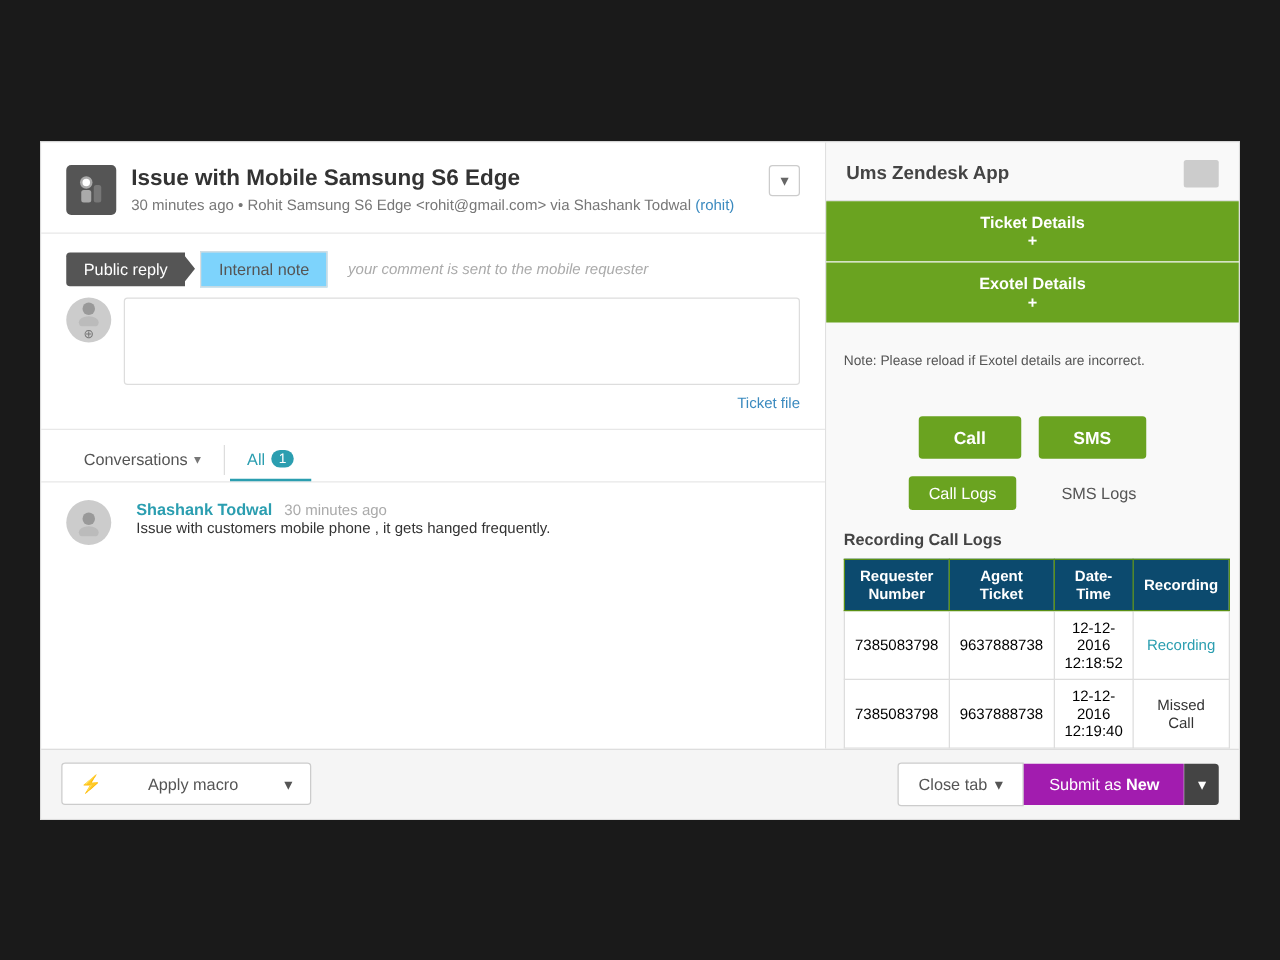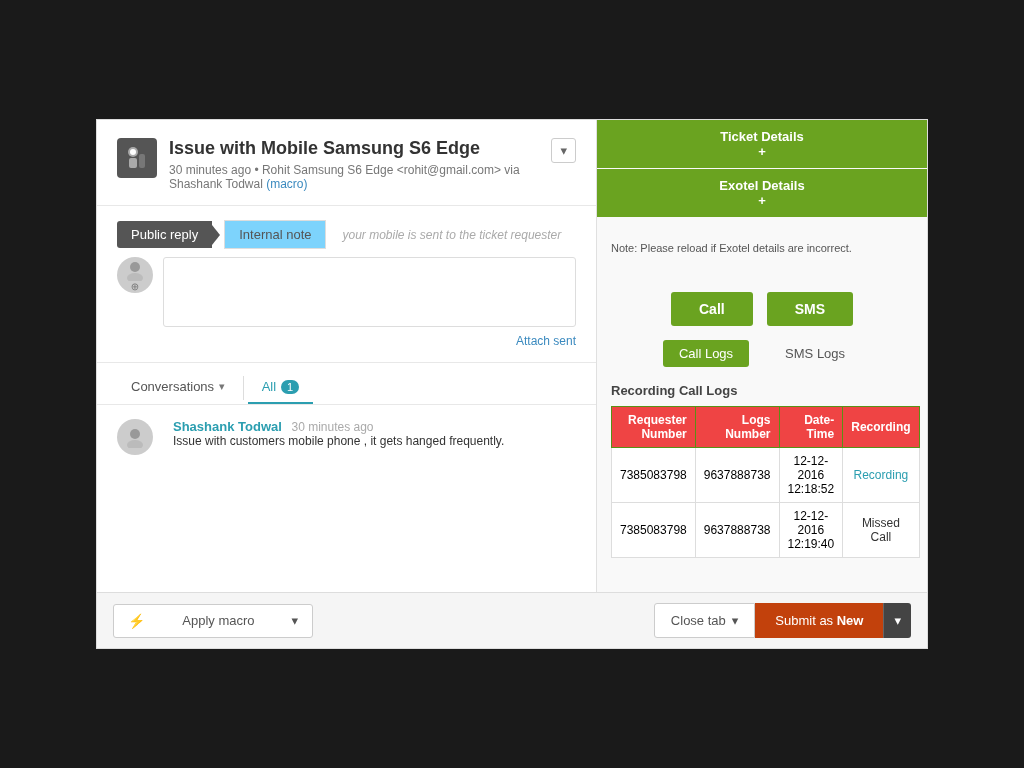--- a/index.html
+++ b/index.html
@@ -8,21 +8,21 @@
       font-family: Arial, sans-serif;
       font-size: 13px;
       display: flex;
       justify-content: center;
       align-items: center;
       min-height: 768px;
       width: 1024px;
     }
     .main-container {
       background: #f3f3f3;
-      width: 832px;
+      width: 960px;
       min-height: 530px;
       display: flex;
       flex-direction: column;
       border: 1px solid #ddd;
       position: relative;
     }
     .content-area {
       display: flex;
       flex: 1;
     }
@@ -279,36 +279,37 @@
       color: #555;
       min-width: 200px;
       justify-content: space-between;
     }
     .macro-icon {
       color: #f90;
       font-size: 14px;
     }
     .footer-right {
       display: flex;
+      align-items: center;
       gap: 0;
     }
     .close-tab-btn {
       background: #fff;
       border: 1px solid #ccc;
       border-radius: 3px 0 0 3px;
       padding: 9px 16px;
       font-size: 13px;
       cursor: pointer;
       color: #555;
       display: flex;
       align-items: center;
       gap: 6px;
     }
     .submit-btn {
-      background: #c2410c;
+      background: #a21caf;
       color: #fff;
       border: none;
       padding: 9px 20px;
       font-size: 13px;
       cursor: pointer;
       border-radius: 0;
     }
     .submit-btn .bold-part {
       font-weight: bold;
     }
@@ -404,24 +405,24 @@
       color: #444;
       padding: 4px 14px 8px 14px;
     }
     .call-logs-table {
       width: calc(100% - 28px);
       margin: 0 14px;
       border-collapse: collapse;
       font-size: 12px;
     }
     .call-logs-table th {
-      background: #ef4444;
+      background: #0c4a6e;
       color: #fff;
       padding: 6px 8px;
-      text-align: right;
+      text-align: center;
       border: 1px solid #5a9015;
     }
     .call-logs-table td {
       padding: 6px 8px;
       text-align: center;
       border: 1px solid #ddd;
       background: #fff;
     }
     .recording-link {
       color: #2b9eb0;
@@ -450,47 +451,47 @@
               <rect x="16" y="10" width="6" height="14" rx="2" fill="#777"></rect>
             </svg>
           </div>
           <div>
             <div class="ticket-title">Issue with Mobile Samsung S6 Edge</div>
             <div class="ticket-meta">
               <span>30 minutes ago</span>
               <span>•</span>
               <span>Rohit Samsung S6 Edge &lt;rohit@gmail.com&gt; via</span>
               <span>Shashank Todwal</span>
-              <a class="change-link">(macro)</a>
+              <a class="change-link">(rohit)</a>
             </div>
           </div>
         </div>
         <button class="dropdown-btn">▾</button>
       </div>
 
       <div class="reply-area">
         <div class="reply-tabs">
           <div class="reply-tab-public">Public reply</div>
           <div class="reply-tab-internal">Internal note</div>
-          <span class="reply-hint">your mobile is sent to the ticket requester</span>
+          <span class="reply-hint">your comment is sent to the mobile requester</span>
         </div>
         <div class="reply-user-row">
           <div class="reply-avatar">
             <div class="reply-avatar-inner">
               <svg viewBox="0 0 22 22" width="22" height="22">
                 <circle cx="11" cy="8" r="5" fill="#999"></circle>
                 <ellipse cx="11" cy="19" rx="8" ry="5" fill="#bbb"></ellipse>
               </svg>
               <span class="reply-plus">⊕</span>
             </div>
           </div>
           <div class="reply-textbox-wrap">
             <textarea class="reply-textarea" style=""></textarea>
             <div class="attach-file-row">
-              <a class="attach-file-link">Attach sent</a>
+              <a class="attach-file-link">Ticket file</a>
             </div>
           </div>
         </div>
       </div>
 
       <div class="conv-tabs">
         <div class="conv-tab">
           <span>Conversations</span>
           <span class="conv-tab-dropdown">▾</span>
         </div>
@@ -515,20 +516,24 @@
               <span class="msg-time">30 minutes ago</span>
             </div>
             <div class="msg-text">Issue with customers mobile phone , it gets hanged frequently.</div>
           </div>
         </div>
       </div>
 
     </div>
 
     <div class="right-panel">
+      <div class="right-panel-header">
+        <span>Ums Zendesk App</span>
+        <div class="right-panel-header-icon"></div>
+      </div>
 
       <div class="collapsible-section">
         <span>Ticket Details</span>
         <span>+</span>
       </div>
 
       <div class="collapsible-section">
         <span>Exotel Details</span>
         <span>+</span>
       </div>
@@ -544,21 +549,21 @@
         <div class="log-tab active">Call Logs</div>
         <div class="log-tab">SMS Logs</div>
       </div>
 
       <div class="call-logs-title">Recording Call Logs</div>
 
       <table class="call-logs-table">
         <thead>
           <tr>
             <th>Requester Number</th>
-            <th>Logs Number</th>
+            <th>Agent Ticket</th>
             <th>Date-Time</th>
             <th>Recording</th>
           </tr>
         </thead>
         <tbody id="call-logs-body">
         <tr>
               <td>7385083798</td>
               <td>9637888738</td>
               <td>12-12-2016 12:18:52</td>
               <td><a class="recording-link">Recording</a></td>

